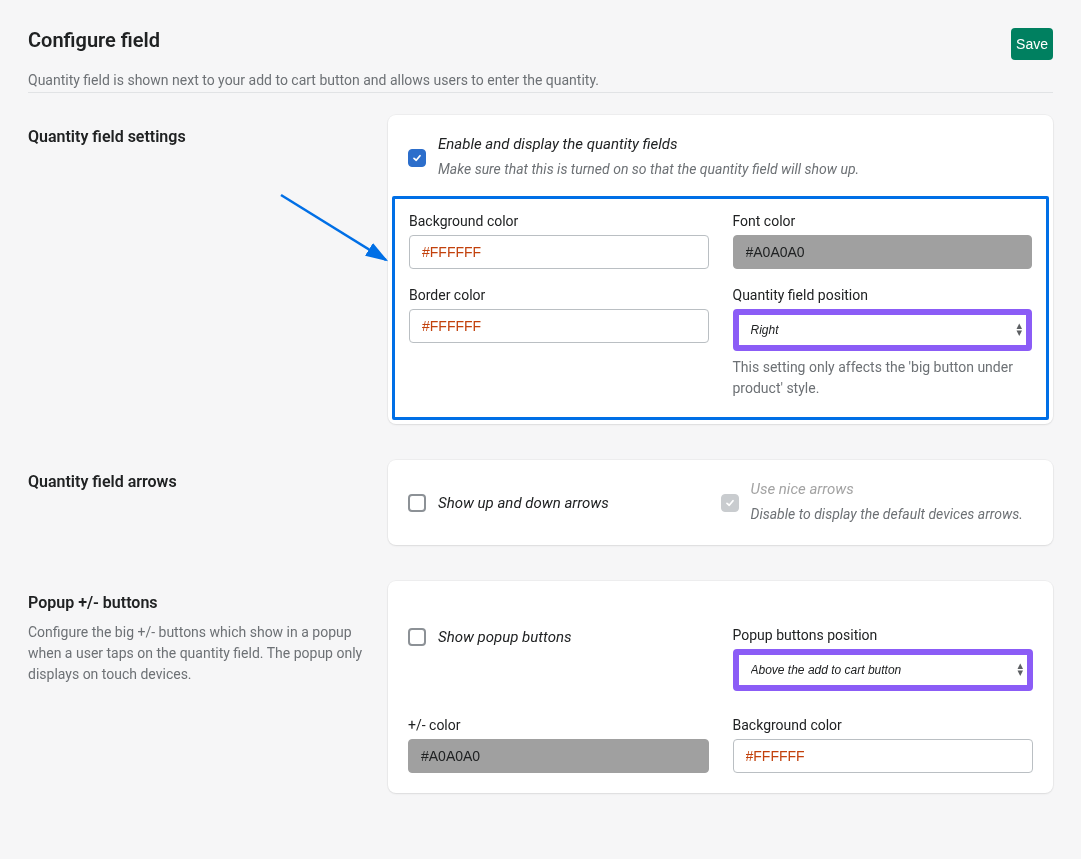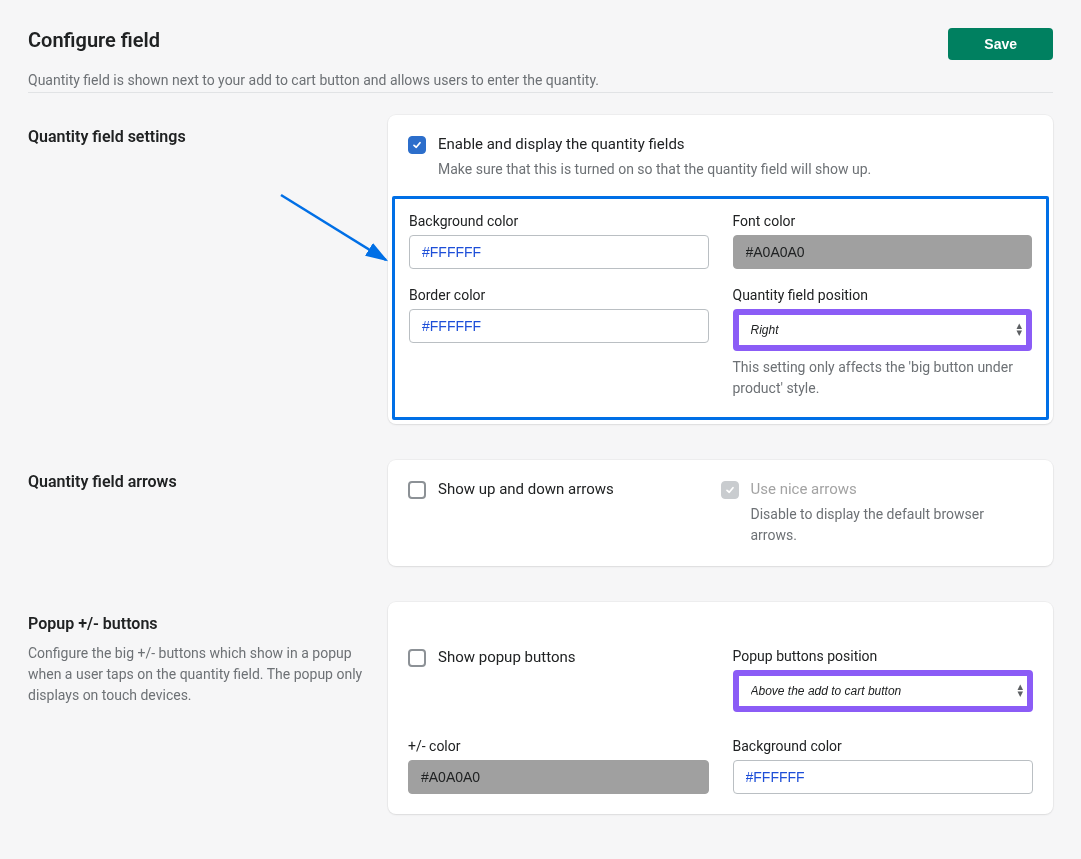--- a/index.html
+++ b/index.html
@@ -18,25 +18,25 @@
     }
     .page-title {
       font-size: 20px;
       font-weight: 600;
       color: #202223;
     }
     .save-btn {
       background: #008060;
       color: #fff;
       border: none;
-      padding: 8px 36px;
+      padding: 8px 5px;
       border-radius: 4px;
       font-size: 14px;
       cursor: pointer;
-      font-weight: 700;
+      font-weight: 400;
     }
     .subtitle {
       color: #6d7175;
       margin-bottom: 4px;
       font-size: 14px;
     }
     .divider {
       border: none;
       border-top: 1px solid #e1e3e5;
       margin-bottom: 22px;
@@ -65,23 +65,24 @@
     .card {
       background: #fff;
       border-radius: 8px;
       padding: 20px;
       flex: 1;
       box-shadow: 0 0 0 1px rgba(0,0,0,0.03), 0 1px 2px rgba(0,0,0,0.08);
       position: relative;
     }
     .checkbox-row {
       display: flex;
-      align-items: flex-start;
+      align-items: center;
       gap: 12px;
       margin-bottom: 16px;
+      font-style: italic;
     }
     .checkbox-row.no-mb { margin-bottom: 0; }
     .checkbox {
       width: 18px;
       height: 18px;
       border-radius: 4px;
       flex-shrink: 0;
       cursor: pointer;
       display: flex;
       align-items: center;
@@ -131,21 +132,21 @@
       color: #202223;
       margin-bottom: 6px;
       display: block;
     }
     .text-input {
       width: 100%;
       padding: 8px 12px;
       border: 1px solid #babfc3;
       border-radius: 4px;
       font-size: 14px;
-      color: #1d4ed8;
+      color: #c2410c;
       background: #fff;
     }
     .text-input.grey-fill {
       background: #a0a0a0;
       border-color: #a0a0a0;
       color: #202223;
     }
     .select-wrap { position: relative; }
     .select {
       width: 100%;
@@ -271,21 +272,21 @@
         </div>
       </div>
       <div class="checkbox-row no-mb">
         <div class="checkbox disabled-checked">
           <svg viewBox="0 0 16 16">
               <path d="M4 8.5 L7 11 L12 5" stroke="#fff" stroke-width="2.3" fill="none" stroke-linecap="round" stroke-linejoin="round"></path>
             </svg>
         </div>
         <div class="checkbox-content">
           <div class="checkbox-label disabled">Use nice arrows</div>
-          <div class="checkbox-help">Disable to display the default browser arrows.</div>
+          <div class="checkbox-help">Disable to display the default devices arrows.</div>
         </div>
       </div>
     </div>
   </div>
 </div>
 
 <div class="section">
   <div class="section-left">
     <h2 class="section-title">Popup +/- buttons</h2>
     <p class="section-desc">Configure the big +/- buttons which show in a popup when a user taps on the quantity field. The popup only displays on touch devices.</p>

